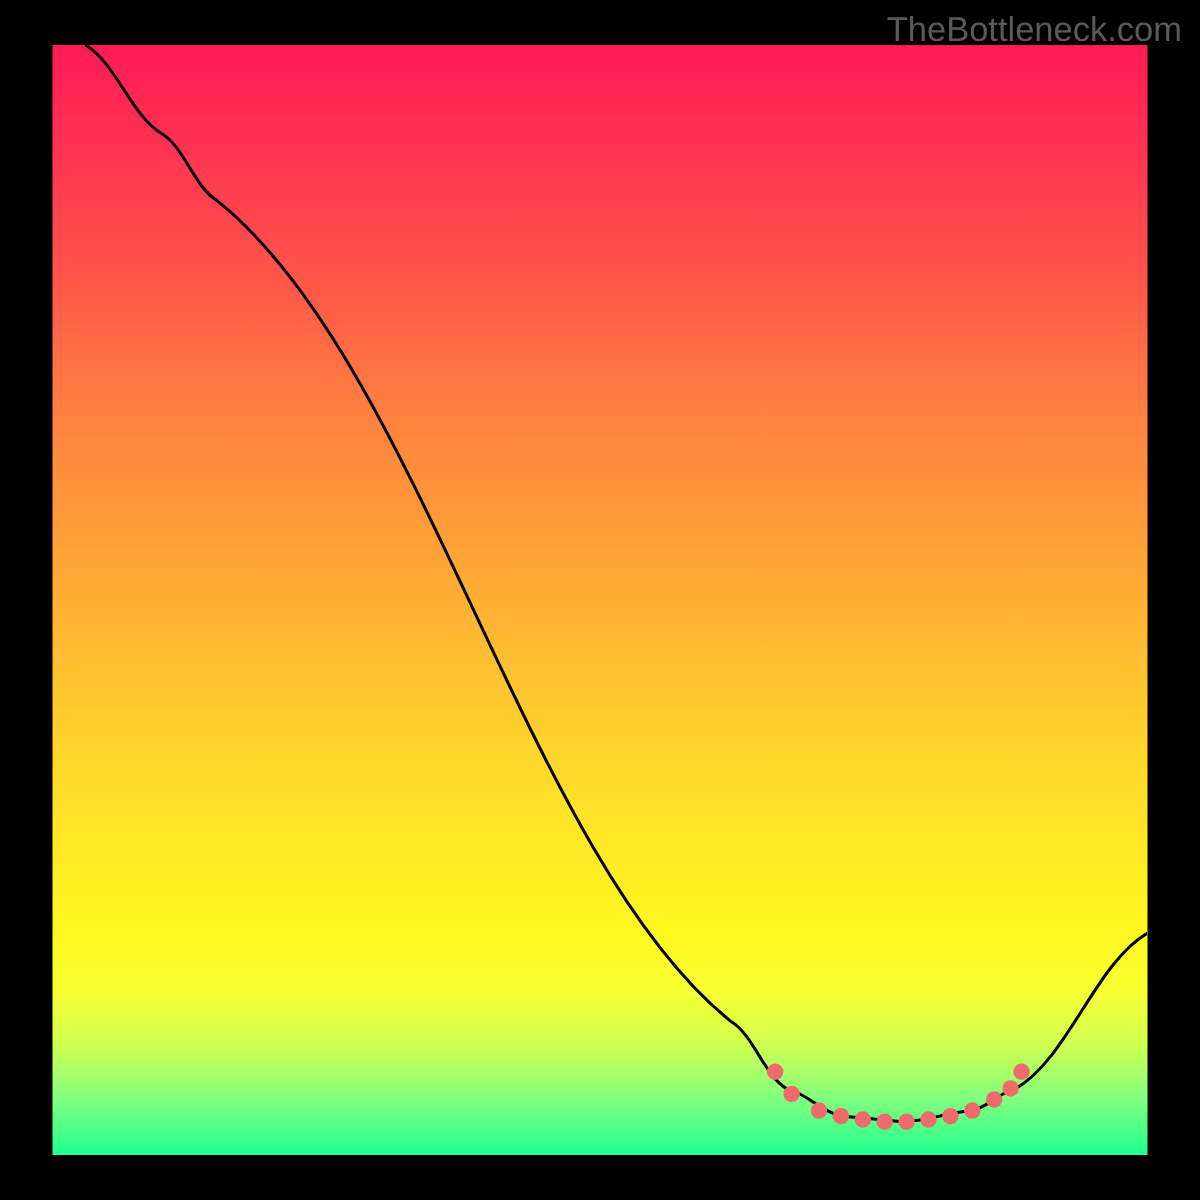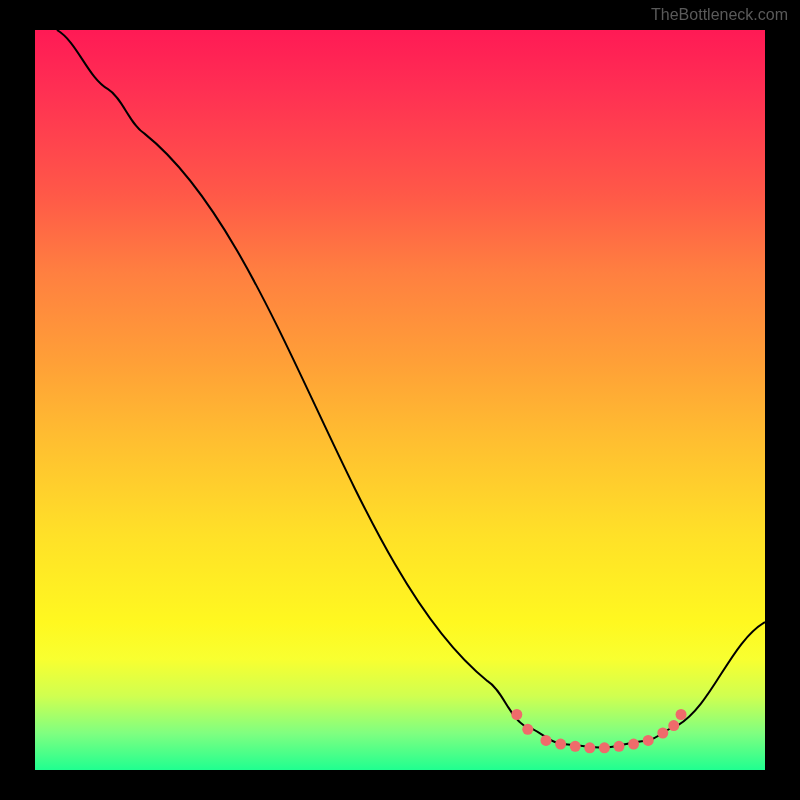--- a/index.html
+++ b/index.html
@@ -9,21 +9,21 @@
     height: 800px;
     background: #000;
     position: relative;
     font-family: Arial, sans-serif;
   }
   .watermark {
     position: absolute;
     top: 6px;
     right: 12px;
     color: #5a5a5a;
-    font-size: 16px;
+    font-size: 23px;
     font-weight: 500;
     z-index: 10;
   }
   .plot-area {
     position: absolute;
     left: 35px;
     top: 30px;
     width: 730px;
     height: 740px;
     background: linear-gradient(to bottom,

